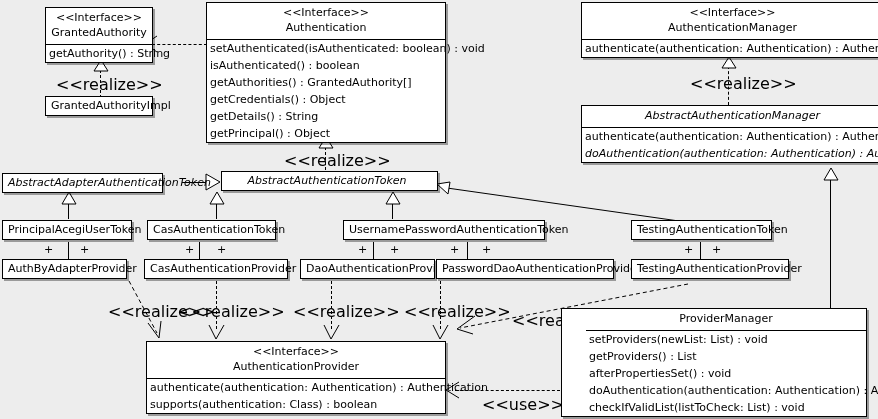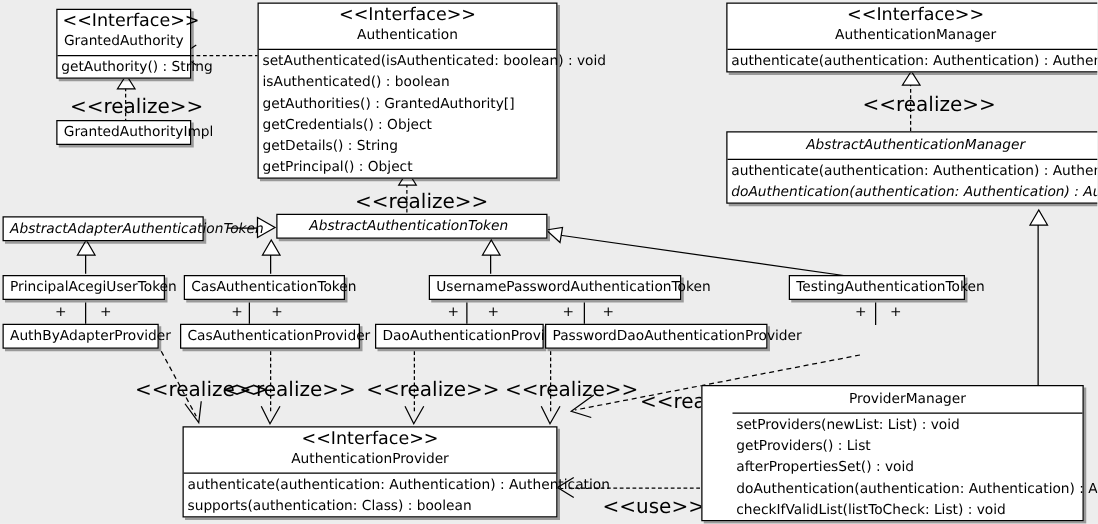--- a/index.html
+++ b/index.html
@@ -26,21 +26,21 @@
   }
   .cls .hdr {
     padding: 2px 4px 3px 4px;
     text-align: center;
     font-size: 11px;
     line-height: 14px;
     color: #000;
   }
   .cls .hdr .stereo {
     display: block;
-    font-size: 14px;
+    font-size: 11px;
     line-height: 15px;
   }
   .cls .hdr .nm {
     display: block;
     font-size: 11px;
     line-height: 16px;
   }
   .cls.abstract .hdr .nm { font-style: italic; }
   .cls .sep {
     border-top: 1px solid #000;
@@ -324,20 +324,25 @@
       <span class="nm">DaoAuthenticationProvider</span>
     </div>
   </div>
 
   <div class="cls simple" style="left:436px; top:259px; width:178px;">
     <div class="hdr">
       <span class="nm">PasswordDaoAuthenticationProvider</span>
     </div>
   </div>
 
+  <div class="cls simple" style="left:631px; top:259px; width:158px;">
+    <div class="hdr">
+      <span class="nm">TestingAuthenticationProvider</span>
+    </div>
+  </div>
 
   <div class="cls" style="left:146px; top:341px; width:300px;">
     <div class="hdr">
       <span class="stereo">&lt;&lt;Interface&gt;&gt;</span>
       <span class="nm">AuthenticationProvider</span>
     </div>
     <div class="sep"></div>
     <div class="ops">
       <div class="op">authenticate(authentication: Authentication) : Authentication</div>
       <div class="op">supports(authentication: Class) : boolean</div>

